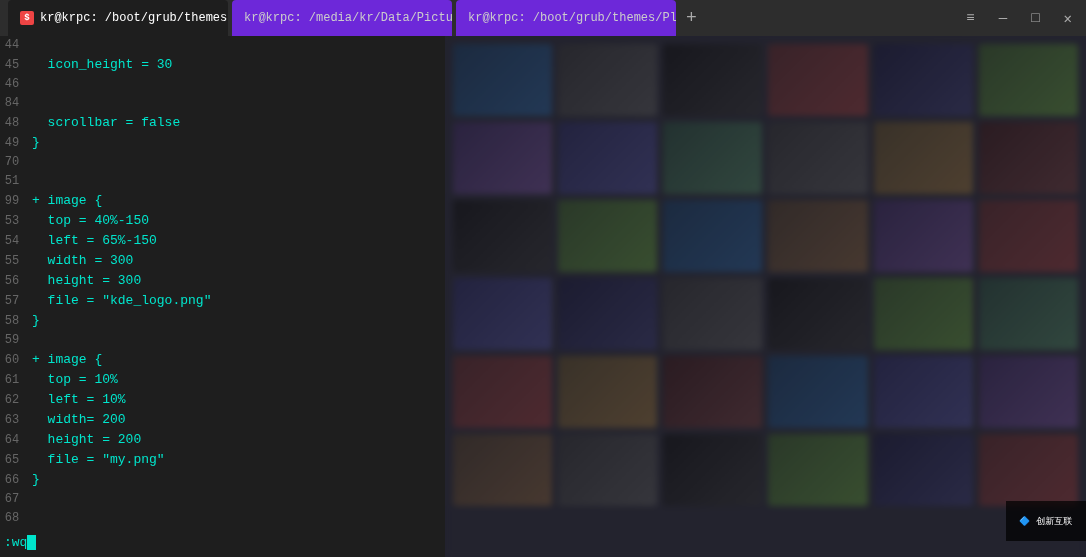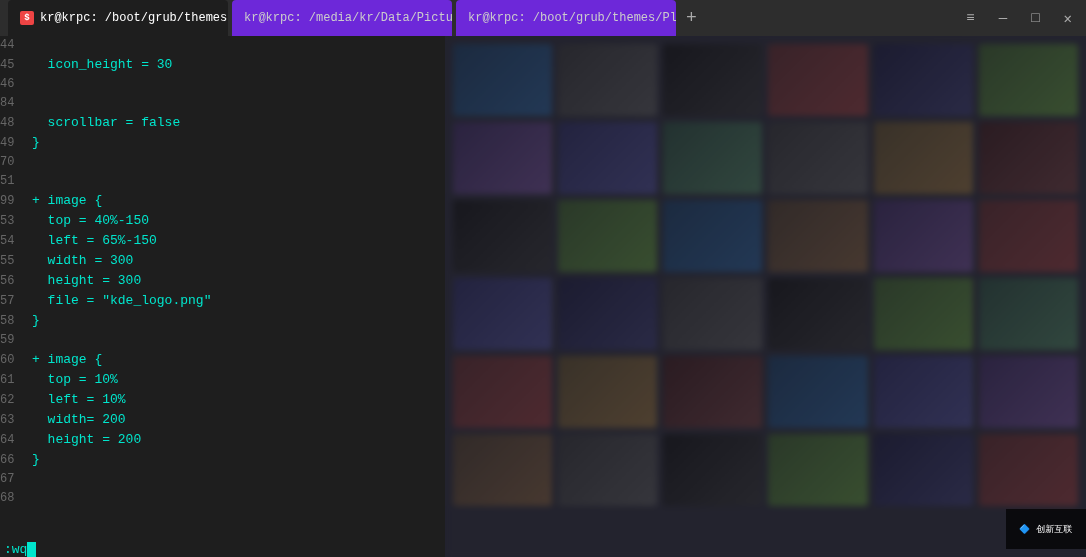--- a/index.html
+++ b/index.html
@@ -109,40 +109,40 @@
       align-items: baseline;
       min-height: 19px;
       font-size: 13px;
       line-height: 19px;
       padding: 0 4px 0 0;
     }
     .line-num {
       color: #666;
       width: 32px;
       min-width: 32px;
-      text-align: left;
+      text-align: center;
       padding-right: 8px;
       font-size: 12px;
       user-select: none;
     }
     .line-content {
       color: #00e5cc;
       white-space: pre;
     }
 
     
     .cmd-line {
       position: absolute;
       bottom: 0;
       left: 0;
       width: 445px;
       background: #1e1e1e;
       height: 22px;
       display: flex;
-      align-items: flex-end;
+      align-items: flex-start;
       padding: 0 4px;
       font-size: 13px;
       color: #00e5cc;
     }
     .cmd-cursor {
       display: inline-block;
       background: #00e5cc;
       width: 9px;
       height: 15px;
       vertical-align: middle;
@@ -177,21 +177,21 @@
       display: flex;
       align-items: center;
       justify-content: center;
       overflow: hidden;
       position: relative;
     }
 
     
     .watermark {
       position: absolute;
-      bottom: 8px;
+      bottom: 16px;
       right: 0;
       width: 80px;
       height: 40px;
       background: rgba(0,0,0,0.7);
       display: flex;
       align-items: center;
       justify-content: center;
       color: #fff;
       font-size: 9px;
       z-index: 10;
@@ -316,20 +316,24 @@
           <span class="line-num">62</span>
           <span class="line-content">  left = 10%</span>
         </div>
         <div class="code-line">
           <span class="line-num">63</span>
           <span class="line-content">  width= 200</span>
         </div>
         <div class="code-line">
           <span class="line-num">64</span>
           <span class="line-content">  height = 200</span>
+        </div>
+        <div class="code-line">
+          <span class="line-num">65</span>
+          <span class="line-content">  file = "my.png"</span>
         </div>
         <div class="code-line">
           <span class="line-num">66</span>
           <span class="line-content">}</span>
         </div>
         <div class="code-line">
           <span class="line-num">67</span>
           <span class="line-content"></span>
         </div>
         <div class="code-line">

